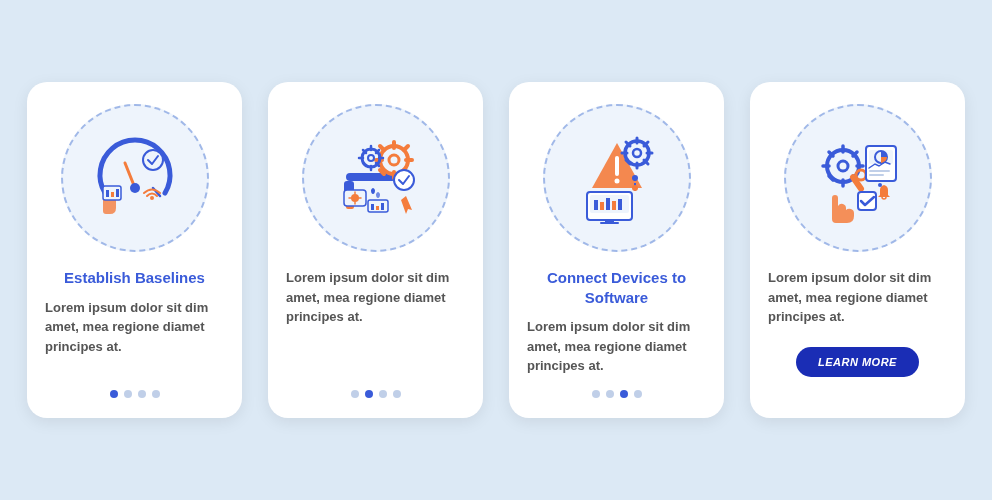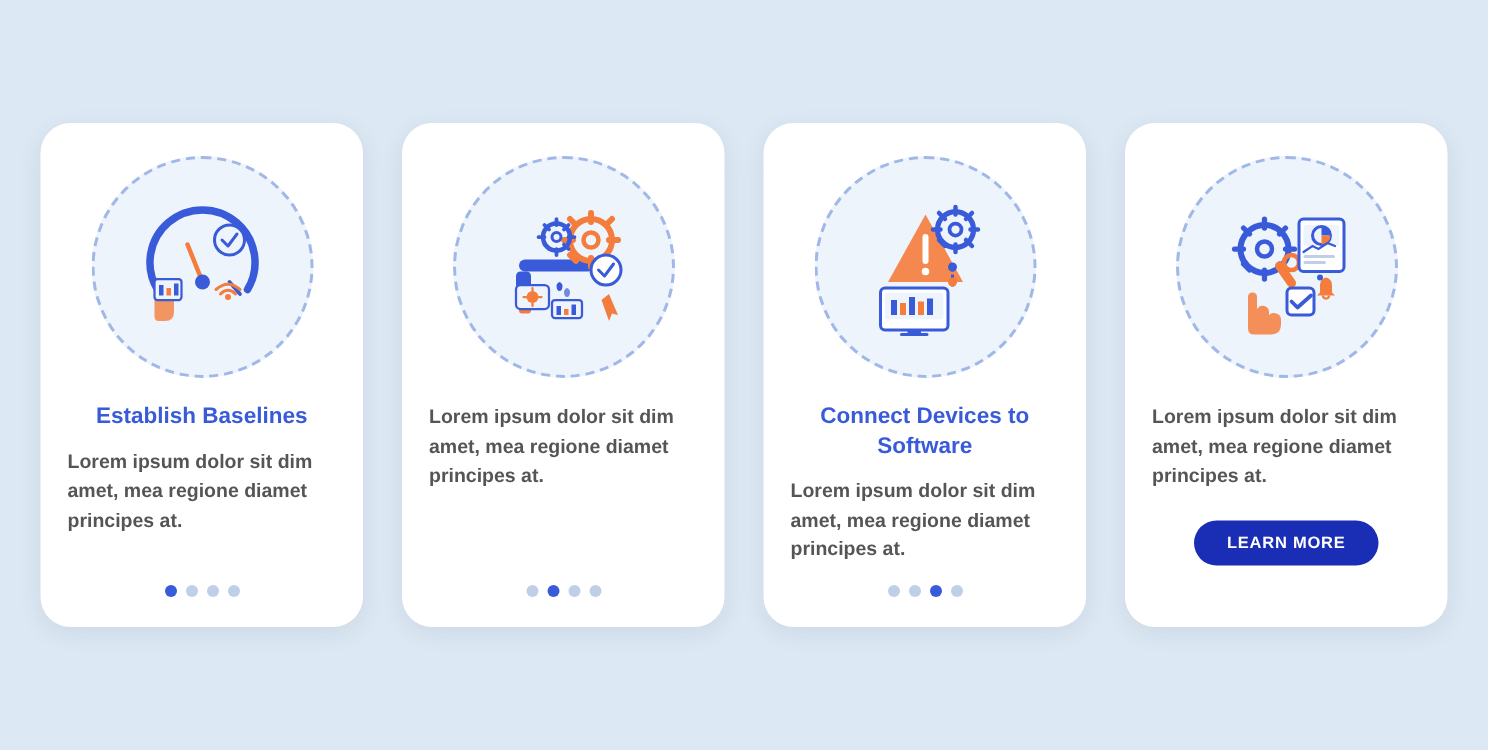--- a/index.html
+++ b/index.html
@@ -97,20 +97,21 @@
       background: #1a2db5;
       color: #fff;
       border: none;
       border-radius: 20px;
       padding: 9px 22px;
       font-size: 11px;
       font-weight: 700;
       letter-spacing: 0.5px;
       cursor: pointer;
       margin-top: 6px;
+      font-style: italic;
     }
   </style>
 </head>
 <body>
 
 <div class="cards-container">
 
   <div class="card">
     <div class="icon-area">
       <div class="dashed-circle"></div>

